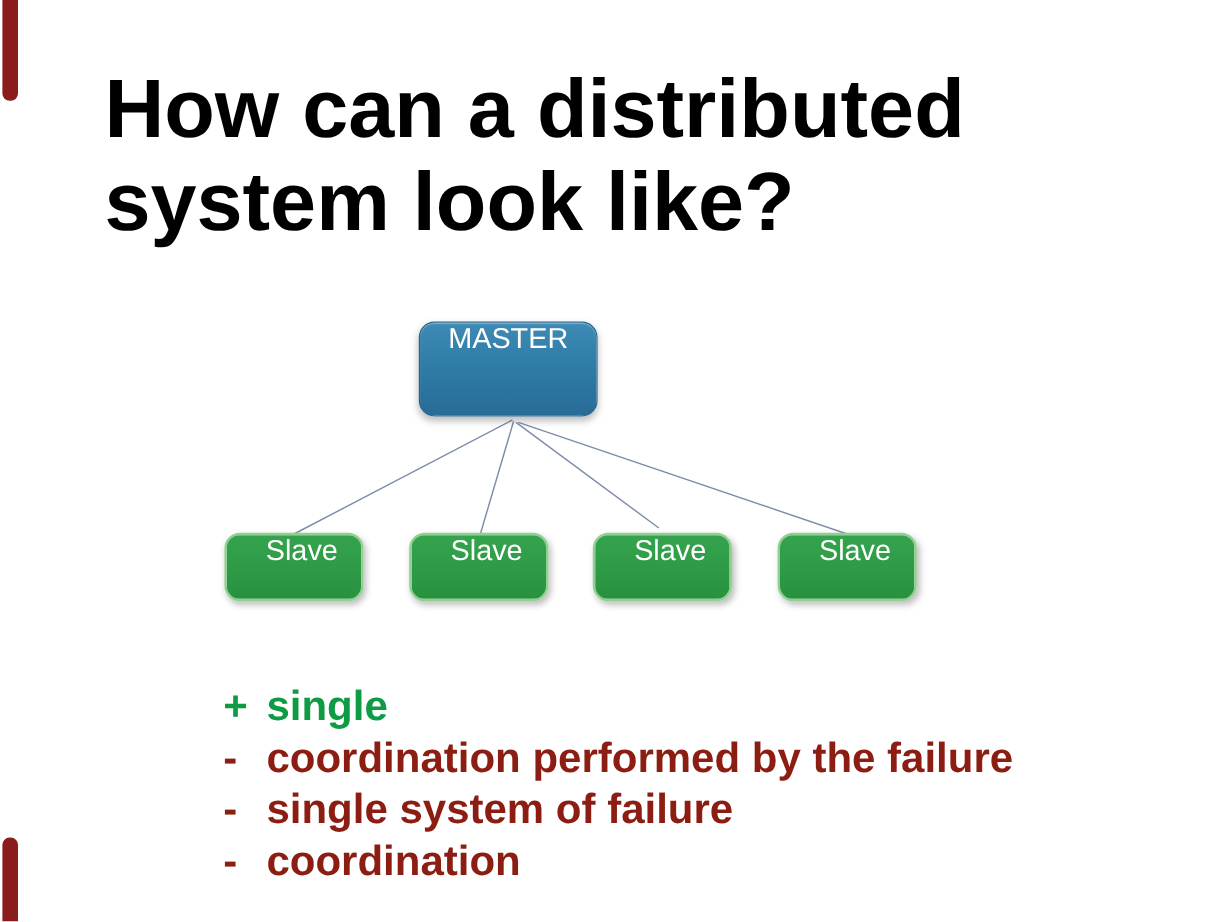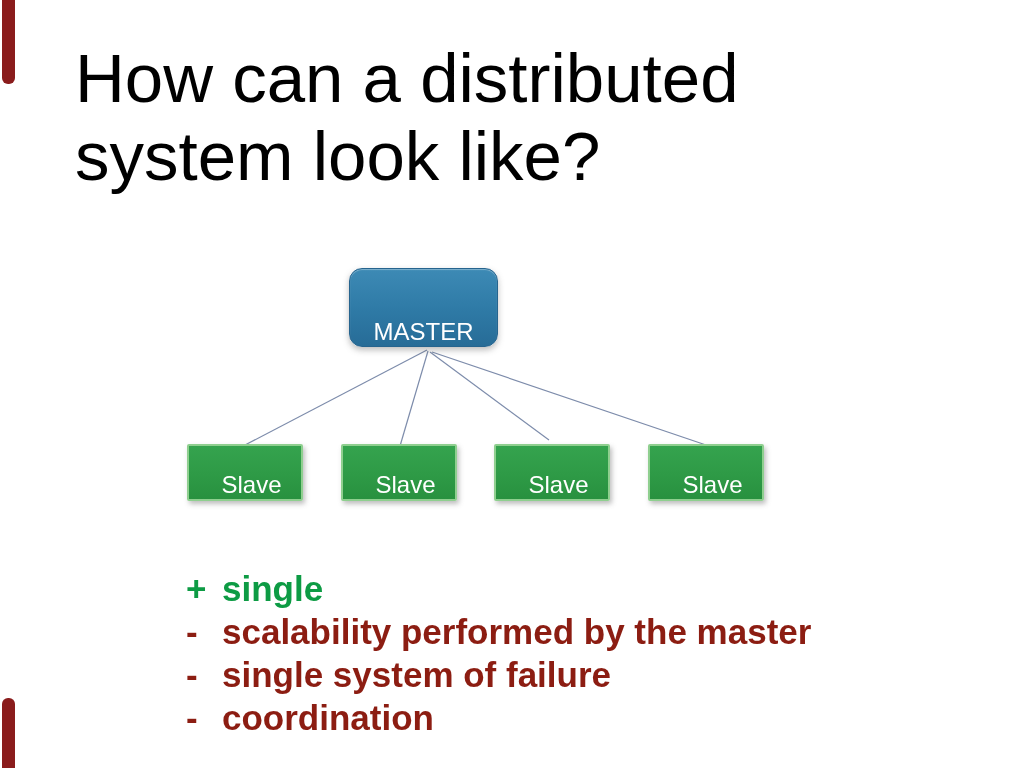--- a/index.html
+++ b/index.html
@@ -58,42 +58,42 @@
     left: 0;
     top: 0;
     width: 1024px;
     height: 768px;
     color: var(--connector, #7d8cab);
     pointer-events: none;
   }
   .node {
     position: absolute;
     display: flex;
-    align-items: flex-end;
+    align-items: flex-start;
     justify-content: center;
     color: var(--node_text, #fff);
     box-sizing: border-box;
   }
   .node.master {
     left: 349px;
     top: 268px;
     width: 149px;
     height: 79px;
     font-size: 24px;
     border-radius: 13px;
     background: linear-gradient(180deg, #3d8ab5 0%, var(--master_fill, #2f7ba7) 50%, #276c97 100%);
     border: 1px solid var(--master_border, #26648e);
     box-shadow: 0 3px 6px rgba(90, 90, 90, 0.4), inset 0 1px 1px rgba(255,255,255,0.35);
   }
   .node.slave {
     top: 444px;
     width: 116px;
     height: 57px;
     font-size: 24px;
-    border-radius: 2px;
+    border-radius: 13px;
     background: linear-gradient(180deg, #35a34e 0%, var(--slave_fill, #2e9a46) 55%, #28913f 100%);
     border: 2px solid var(--slave_border, #8fcf8f);
     box-shadow: 2px 3px 5px rgba(110, 110, 110, 0.45);
     padding-left: 13px;
   }
   .node.slave.s1 { left: 187px; }
   .node.slave.s2 { left: 341px; }
   .node.slave.s3 { left: 494px; }
   .node.slave.s4 { left: 648px; }
 
@@ -116,21 +116,21 @@
   }
   .bullet-row.positive { color: var(--positive, #0d9b44); }
   .bullet-row.negative { color: var(--negative, #8c1d12); }
 </style>
 </head>
 <body style="--background: #ffffff; --accent_bar: #8a1c1c; --master_fill: #2f7ba7; --master_border: #26648e; --slave_fill: #2e9a46; --slave_border: #8fcf8f; --connector: #7d8cab; --positive: #0d9b44; --negative: #8c1d12; --title_text: #000000; --node_text: #ffffff;">
 
 <div class="accent-bar top"></div>
 <div class="accent-bar bottom"></div>
 
-<h1 class="slide-title" style="margin:0; font-weight:400;">
+<h1 class="slide-title" style="margin:12px; font-weight:700;">
   <div>How can a distributed</div>
   <div>system look like?</div>
 </h1>
 
 <div class="diagram">
   <svg class="connector-svg" viewBox="0 0 1024 768" xmlns="http://www.w3.org/2000/svg">
     <line x1="427" y1="350" x2="245" y2="445" stroke="currentColor" stroke-width="1.2"></line>
     <line x1="428" y1="351" x2="400" y2="446" stroke="currentColor" stroke-width="1.2"></line>
     <line x1="430" y1="352" x2="549" y2="440" stroke="currentColor" stroke-width="1.2"></line>
     <line x1="432" y1="352" x2="706" y2="445" stroke="currentColor" stroke-width="1.2"></line>
@@ -154,21 +154,21 @@
   </div>
 </div>
 
 <div class="bullets">
   <div class="bullet-row positive">
     <span class="bullet-marker">+</span>
     <span class="bullet-text">single</span>
   </div>
   <div class="bullet-row negative">
     <span class="bullet-marker">-</span>
-    <span class="bullet-text">scalability performed by the master</span>
+    <span class="bullet-text">coordination performed by the failure</span>
   </div>
   <div class="bullet-row negative">
     <span class="bullet-marker">-</span>
     <span class="bullet-text">single system of failure</span>
   </div>
   <div class="bullet-row negative">
     <span class="bullet-marker">-</span>
     <span class="bullet-text">coordination</span>
   </div>
 </div>

